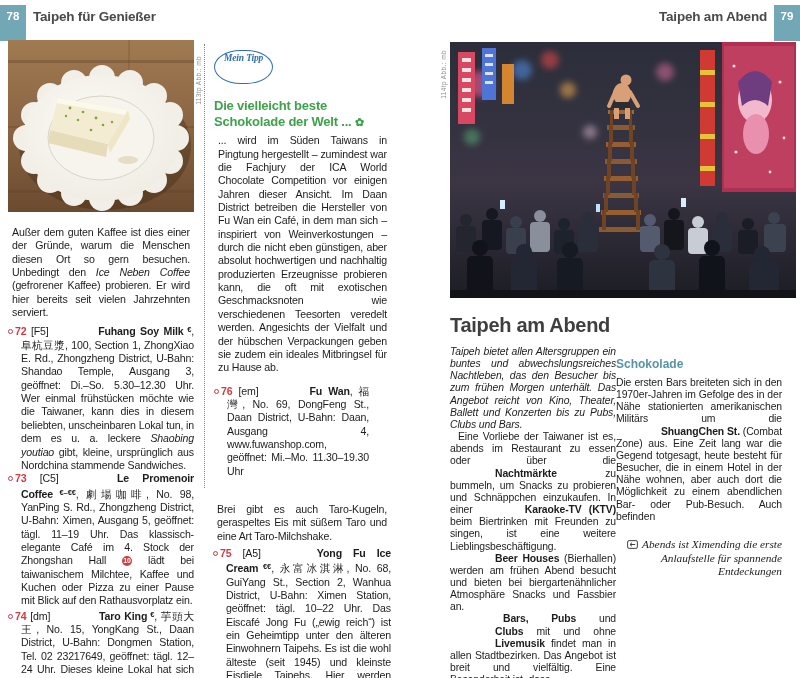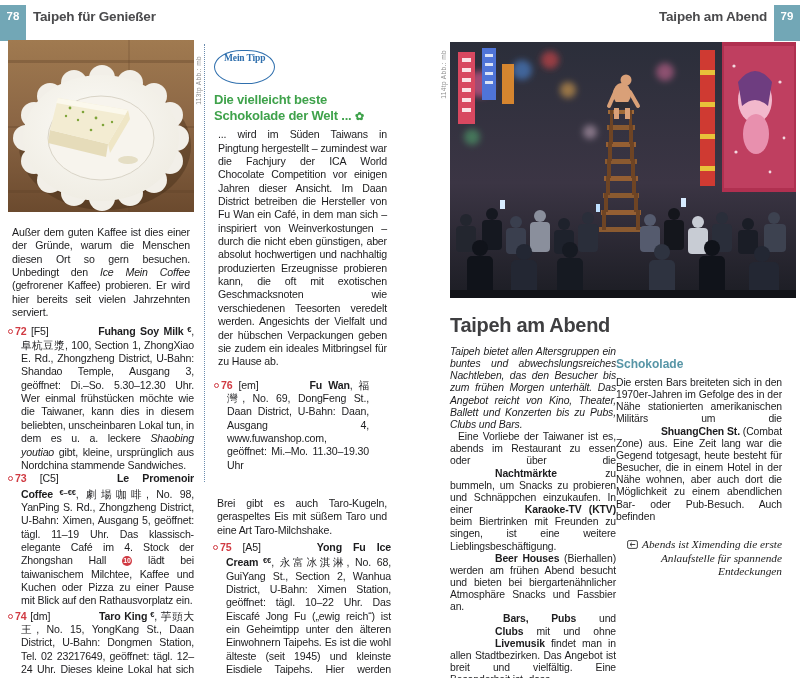--- a/index.html
+++ b/index.html
@@ -50,21 +50,21 @@
   .badge{
     display:inline-block;min-width:10px;height:10px;background:var(--red);color:#fff;
     border-radius:50%;font-size:7px;font-weight:bold;line-height:10px;text-align:center;
     vertical-align:1px;text-indent:0;
   }
   
   .tipbox{border-left:1px dotted #6b8cae;padding:6px 0 10px 9px;min-height:306px;}
   .tip-badge{
     display:inline-block;border:1.5px solid var(--badgeblue);border-radius:50% / 55%;
     padding:1px 9px 18px;color:var(--badgeblue);font-family:"Liberation Serif",serif;
-    font-weight:bold;font-size:9.5px;margin-bottom:6px;background:#fff;
+    font-style:italic;font-weight:bold;font-size:9.5px;margin-bottom:12px;background:#fff;
   }
   .tip-heading{
     color:var(--green);font-weight:bold;font-size:13px;line-height:16px;
     margin:2px 0 2px;text-align:left;letter-spacing:-0.2px;
   }
   .flower{color:var(--green);font-size:11px;}
   .after-tip{padding-left:9px;margin-top:15px;}
   .spacer-sm{height:6px;}
   
   .caption{
@@ -147,21 +147,21 @@
       <circle cx="95" cy="85" r="1.3"></circle>
       <circle cx="58" cy="76" r="1.2"></circle>
     <circle cx="83" cy="90" r="1.3"></circle>
       <circle cx="104" cy="82" r="1.2"></circle>
   </g>
   <ellipse cx="120" cy="120" rx="10" ry="4" fill="#d9cfa8" opacity="0.6"></ellipse>
 </svg>
 <div class="v-credit credit-left">113tp Abb.: mb</div>
 
 <div class="col-l bodytext">
-  <p class="para"><span>Außer dem guten Kaffee ist dies einer der Gründe, warum die Menschen diesen Ort so gern besuchen. Unbedingt den </span><span class="i">Ice Mein Coffee</span><span> (gefrorener Kaffee) probieren. Er wird hier bereits seit vielen Jahrzehnten serviert.</span></p>
+  <p class="para"><span>Außer dem guten Kaffee ist dies einer der Gründe, warum die Menschen diesen Ort so gern besuchen. Unbedingt den </span><span class="i">Ice Neben Coffee</span><span> (gefrorener Kaffee) probieren. Er wird hier bereits seit vielen Jahrzehnten serviert.</span></p>
   <p class="entry"><span class="ring"></span><span class="red">72</span><span> [F5] </span><span class="b">Fuhang Soy Milk</span><span class="sup"> €</span><span>, 阜杭豆漿, 100, Section 1, ZhongXiao E. Rd., Zhongzheng District, U-Bahn: Shandao Temple, Ausgang 3, geöffnet: Di.–So. 5.30–12.30 Uhr. Wer einmal frühstücken möchte wie die Taiwaner, kann dies in diesem beliebten, unscheinbaren Lokal tun, in dem es u. a. leckere </span><span class="i">Shaobing youtiao</span><span> gibt, kleine, ursprünglich aus Nordchina stammende Sandwiches.</span></p>
   <p class="entry"><span class="ring"></span><span class="red">73</span><span> [C5] </span><span class="b">Le Promenoir Coffee</span><span class="sup"> €–€€</span><span>, 劇場咖啡, No. 98, YanPing S. Rd., Zhongzheng District, U-Bahn: Ximen, Ausgang 5, geöffnet: tägl. 11–19 Uhr. Das klassisch-elegante Café im 4. Stock der Zhongshan Hall </span><span class="badge">10</span><span> lädt bei taiwanischem Milchtee, Kaffee und Kuchen oder Pizza zu einer Pause mit Blick auf den Rathausvorplatz ein.</span></p>
   <p class="entry"><span class="ring"></span><span class="red">74</span><span> [dm] </span><span class="b">Taro King</span><span class="sup"> €</span><span>, 芋頭大王, No. 15, YongKang St., Daan District, U-Bahn: Dongmen Station, Tel. 02 23217649, geöffnet: tägl. 12–24 Uhr. Dieses kleine Lokal hat sich auf die Zubereitung von Desserts mit der Taro-Wurzel spezialisiert, die in Taiwan als Grundlage zahlreicher Spezialitäten dient. Neben Taro-</span></p>
 </div>
 
 <div class="col-m bodytext">
   <div class="tipbox">
     <div class="tip-badge">
       <span>Mein Tipp</span>
     </div>

